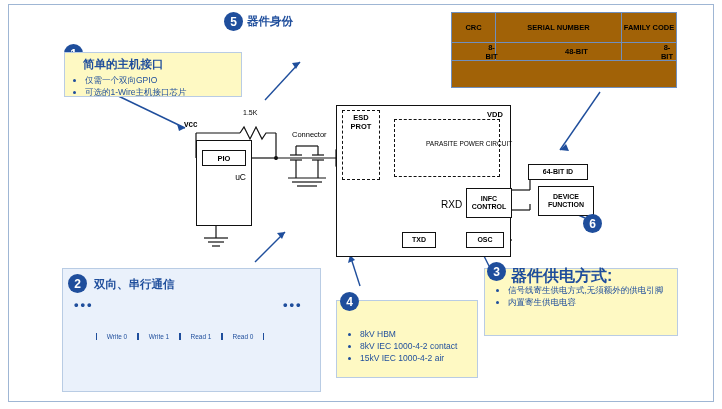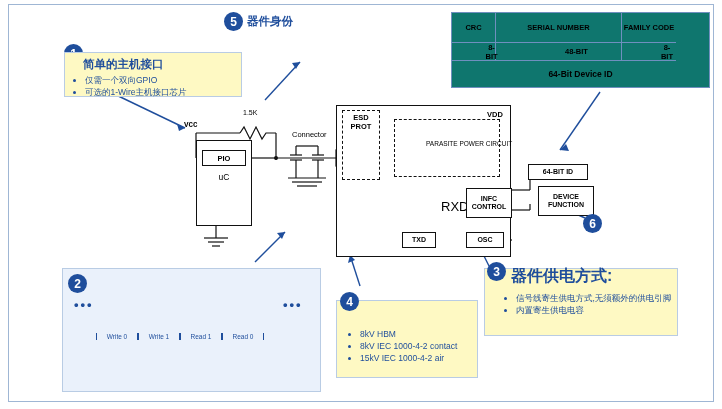--- a/index.html
+++ b/index.html
@@ -13,21 +13,21 @@
 
   .panel{position:absolute;background:#fef9c3;border:1px solid #b9cce4;box-sizing:border-box;}
   .panel .title{color:#1f4e9c;font-weight:bold;font-size:11.5px;margin:4px 6px 2px 6px;}
   .panel ul{margin:0;padding:0 6px 4px 20px;}
   .panel li{color:#1f4e9c;font-size:8.5px;line-height:12px;margin:0;}
 
   .plain-list{position:absolute;}
   .plain-list li{color:#1f4e9c;font-size:8.5px;line-height:12px;}
 
   
-  .idtable{position:absolute;left:451px;top:12px;width:259px;height:76px;background:#0f766e;border:1px solid #6f8fbf;box-sizing:border-box;}
+  .idtable{position:absolute;left:451px;top:12px;width:226px;height:76px;background:#a16207;border:1px solid #6f8fbf;box-sizing:border-box;}
   .idtable .row{display:flex;}
   .idtable .cell{border-right:1px solid #6f8fbf;border-bottom:1px solid #6f8fbf;box-sizing:border-box;
                  display:flex;align-items:center;justify-content:center;text-align:center;color:#000;font-size:7.5px;font-weight:bold;}
   .idtable .cell.last{border-right:none;}
   .idtable .hdr{height:30px;font-size:7.5px;}
   .idtable .val{height:18px;padding-left:36px;}
   .c1{width:44px;} .c2{width:126px;} .c3{width:54px;}
   .idtable .foot{height:26px;display:flex;align-items:center;justify-content:center;font-size:8.5px;font-weight:bold;color:#000;}
 
   
@@ -39,21 +39,21 @@
   .blk{position:absolute;border:1.5px solid #111;background:#fff;box-sizing:border-box;
        display:flex;align-items:center;justify-content:center;text-align:center;font-size:7px;font-weight:bold;color:#000;line-height:8px;}
 
   .lbl{position:absolute;font-size:7.5px;color:#000;font-weight:bold;}
   .lbl.reg{font-weight:normal;}
 
   
   .uc{position:absolute;left:196px;top:140px;width:56px;height:86px;border:1.5px solid #111;background:#fff;box-sizing:border-box;}
   .pio{position:absolute;left:202px;top:150px;width:44px;height:16px;border:1.5px solid #111;background:#fff;box-sizing:border-box;
        display:flex;align-items:center;justify-content:center;font-size:7.5px;font-weight:bold;}
-  .uctext{position:absolute;left:202px;top:172px;width:44px;text-align:center;font-size:8.5px;color:#000;}
+  .uctext{position:absolute;left:202px;top:172px;width:44px;text-align:right;font-size:8.5px;color:#000;}
 
   svg.wires{position:absolute;left:0;top:0;width:722px;height:409px;pointer-events:none;}
 
   
   .wave-panel{position:absolute;left:62px;top:268px;width:259px;height:124px;background:#eaf1fb;border:1px solid #b9cce4;box-sizing:border-box;}
   .wave-title{position:absolute;left:76px;top:277px;color:#1f4e9c;font-weight:bold;font-size:11.5px;}
   .wave-caps{position:absolute;left:72px;top:333px;width:240px;display:flex;font-size:6.5px;color:#1f4e9c;}
   .wave-caps div{flex:1;text-align:center;border-left:1px solid #1f4e9c;border-right:1px solid #1f4e9c;}
 
   .dots{position:absolute;font-size:13px;font-weight:bold;color:#1f4e9c;letter-spacing:2px;}
@@ -199,51 +199,51 @@
     <div class="row">
       <div class="cell hdr c1">CRC</div>
       <div class="cell hdr c2">SERIAL NUMBER</div>
       <div class="cell hdr c3 last">FAMILY CODE</div>
     </div>
     <div class="row">
       <div class="cell val c1">8-BIT</div>
       <div class="cell val c2">48-BIT</div>
       <div class="cell val c3 last">8-BIT</div>
     </div>
-    <div class="foot">64-Bit Device ID</div>
   </div>
 
   <div class="uc"></div>
   <div class="pio">PIO</div>
   <div class="uctext">uC</div>
   <div class="lbl" style="left:184px;top:121px;font-family:Liberation Mono, monospace;">VCC</div>
   <div class="lbl reg" style="left:243px;top:109px;font-size:7px;">1.5K</div>
   <div class="lbl reg" style="left:286px;top:130px;font-size:7.5px;margin-left:6px;">Connector</div>
 
   <div class="chip"></div>
   <div class="esdbox"></div>
   <div class="esdlabel">ESD<br>PROT</div>
   <div class="dashbox"></div>
   <div class="lbl" style="left:487px;top:110px;">VDD</div>
   <div class="lbl reg" style="left:426px;top:140px;font-size:6.5px;">PARASITE POWER CIRCUIT</div>
-  <div class="lbl reg" style="left:441px;top:199px;font-size:13px;">RXD</div>
+  <div class="lbl reg" style="left:441px;top:199px;font-size:10px;">RXD</div>
   <div class="blk" style="left:402px;top:232px;width:34px;height:16px;">TXD</div>
   <div class="blk" style="left:466px;top:232px;width:38px;height:16px;">OSC</div>
   <div class="blk" style="left:466px;top:188px;width:46px;height:30px;">INFC<br>CONTROL</div>
   <div class="blk" style="left:528px;top:164px;width:60px;height:16px;">64-BIT ID</div>
   <div class="blk" style="left:538px;top:186px;width:56px;height:30px;">DEVICE<br>FUNCTION</div>
 
   <div class="badge" style="left:583px;top:214px;">
       <span>6</span>
     </div>
 
   <div class="wave-panel"></div>
   <div class="badge" style="left:68px;top:274px;">
       <span>2</span>
     </div>
+  <div class="wave-title" style="left:94px;">双向、串行通信</div>
   <div class="dots" style="left:74px;top:297px;">•••</div>
   <div class="dots" style="left:283px;top:297px;">•••</div>
   <div class="wave-caps" style="left:96px;width:168px;">
     <div>Write 0</div>
     <div>Write 1</div>
     <div>Read 1</div>
     <div>Read 0</div>
   </div>
 
   <div class="panel" style="left:336px;top:300px;width:142px;height:78px;"></div>
@@ -254,18 +254,18 @@
     <li>8kV HBM</li>
     <li>8kV IEC 1000-4-2 contact</li>
     <li>15kV IEC 1000-4-2 air</li>
   </ul>
 
   <div class="panel" style="left:484px;top:268px;width:194px;height:68px;"></div>
   <div class="badge" style="left:487px;top:262px;">
       <span>3</span>
     </div>
   <div style="position:absolute;left:511px;top:266px;color:#1f4e9c;font-weight:bold;font-size:16px;">器件供电方式:</div>
-  <ul class="plain-list" style="left:492px;top:284px;width:180px;margin:8px;padding-left:16px;">
+  <ul class="plain-list" style="left:492px;top:284px;width:180px;margin:0;padding-left:16px;">
     <li>信号线寄生供电方式,无须额外的供电引脚</li>
     <li>内置寄生供电电容</li>
   </ul>
 
 </div>
 
 </body></html>

